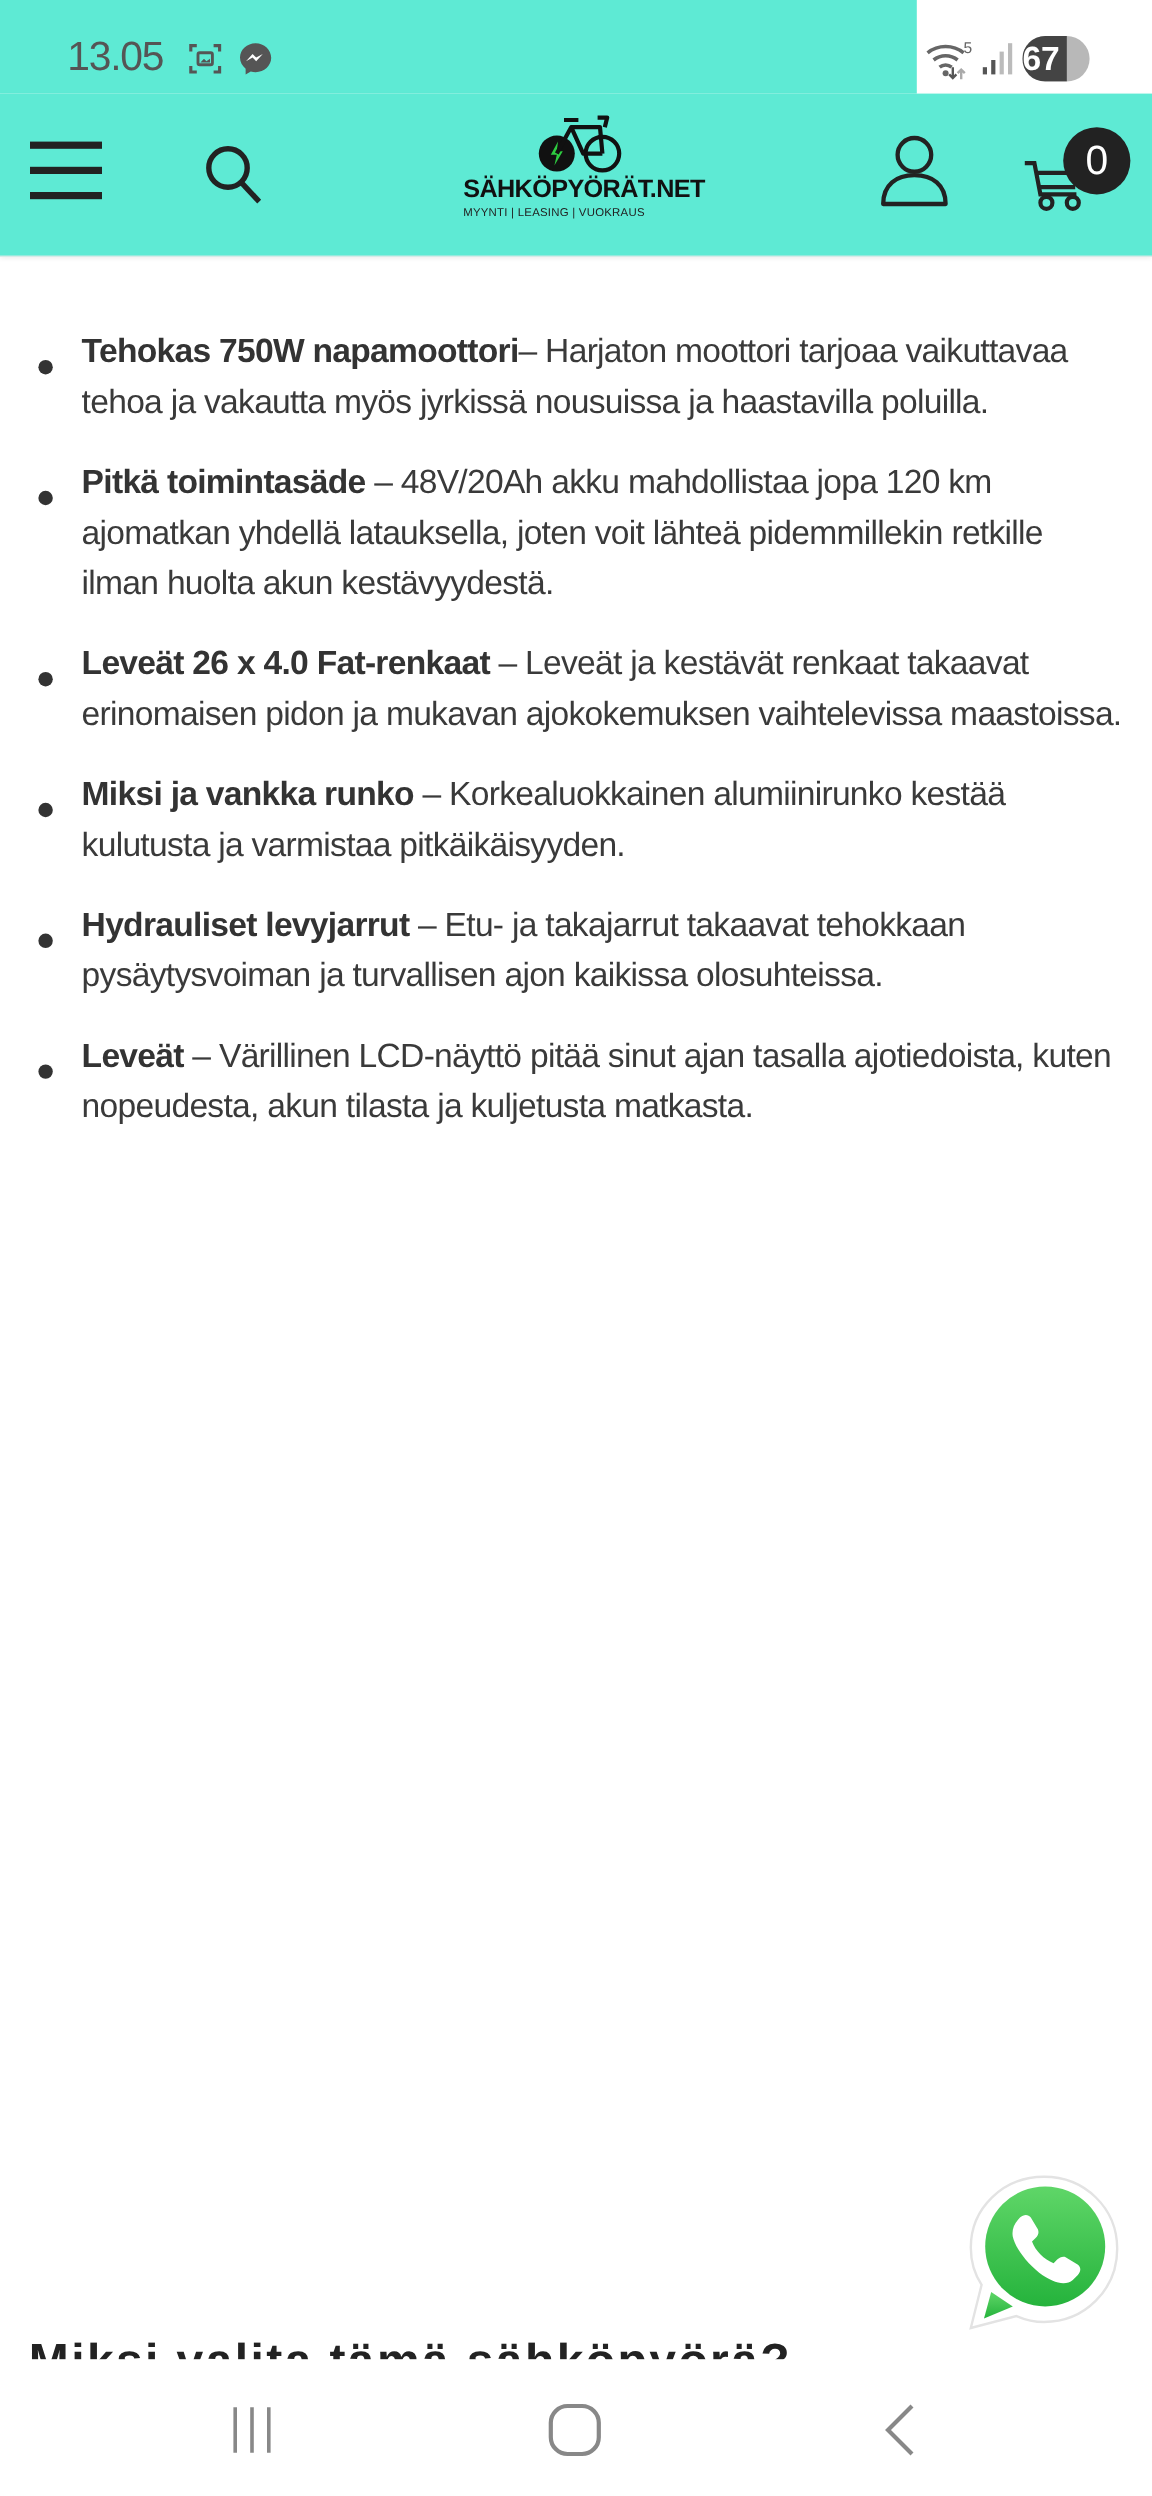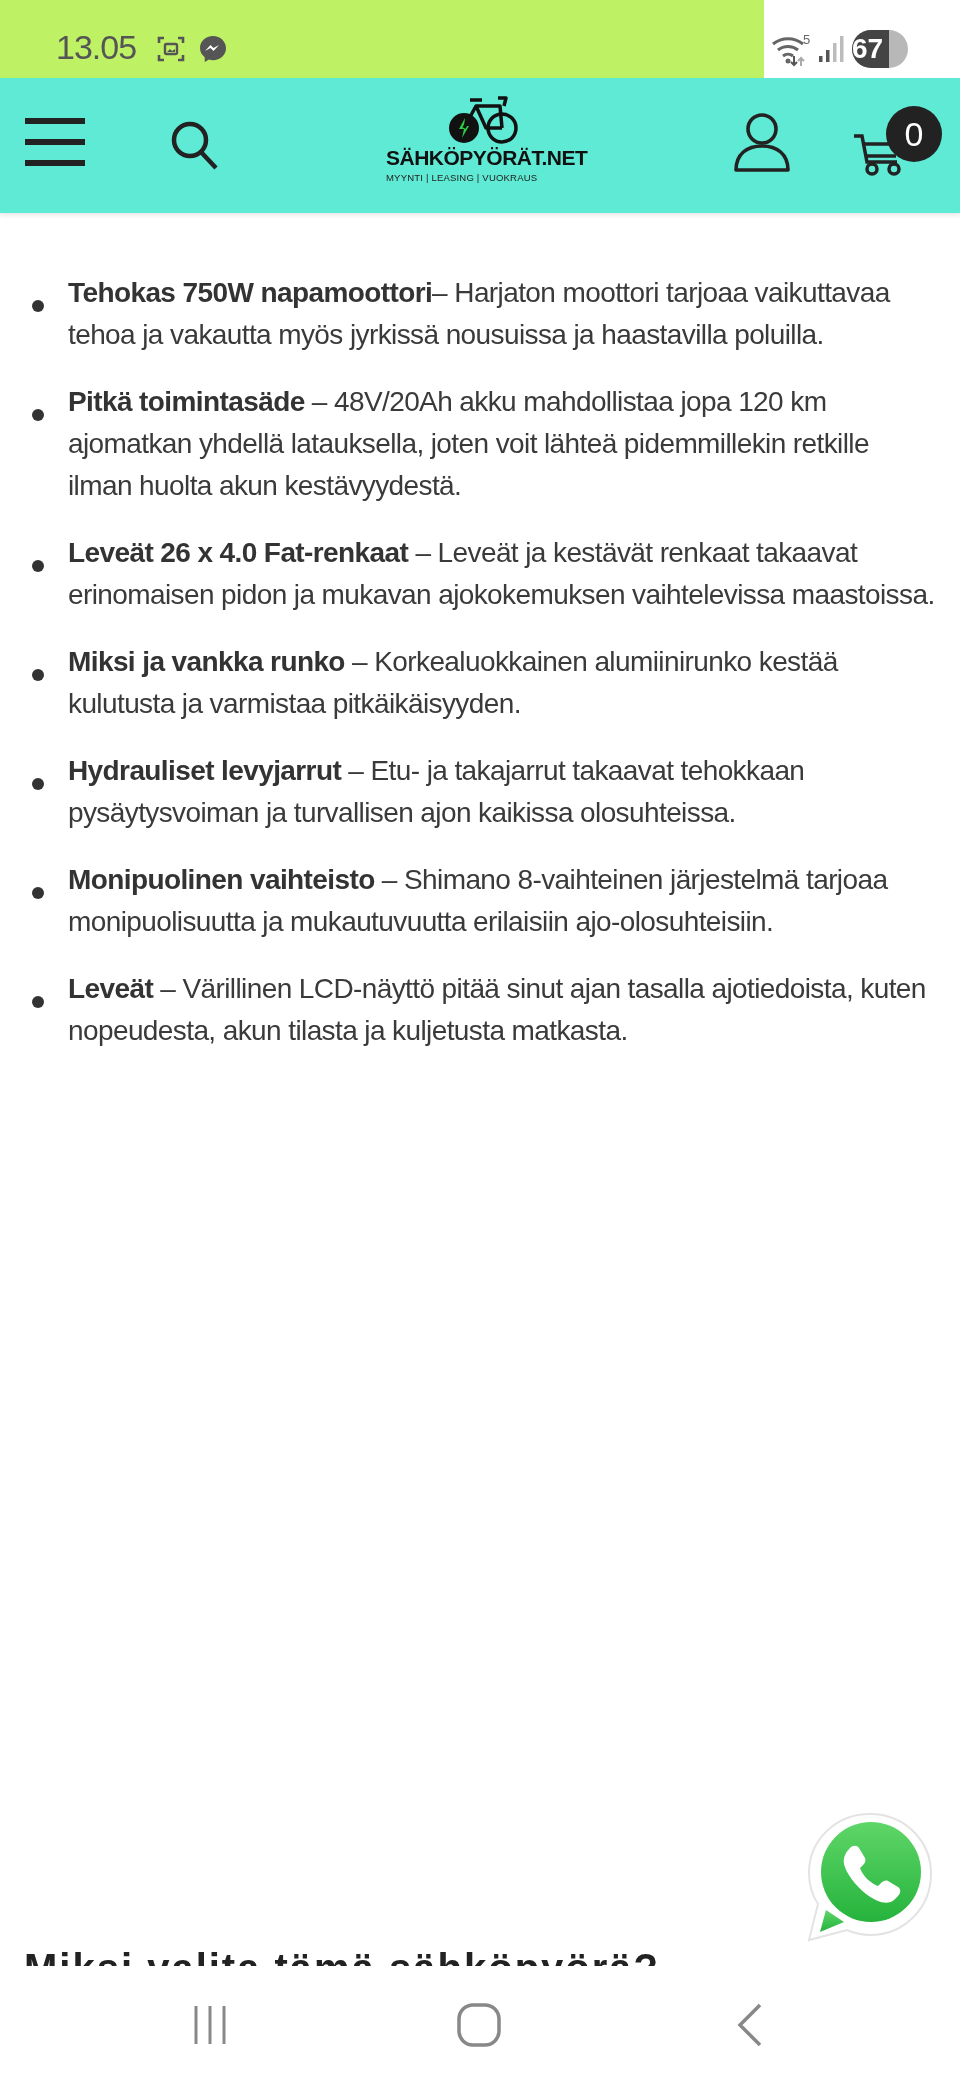--- a/index.html
+++ b/index.html
@@ -1,20 +1,20 @@
 <!DOCTYPE html>
 <html><head>
   <meta charset="utf-8">
   <style>
     * { box-sizing: border-box; margin: 0; padding: 0; }
     html, body { width: 960px; height: 2080px; overflow: hidden; background: #ffffff; }
     body { font-family: "Liberation Sans", "DejaVu Sans", sans-serif; color: #333333; position: relative; }
 
     
-    .status-bar { position: absolute; left: 0; top: 0; width: 764px; height: 78px; background: #bef264; }
+    .status-bar { position: absolute; left: 0; top: 0; width: 764px; height: 78px; background: #5eead4; }
     .status-time { position: absolute; left: 56px; top: 28px; font-size: 34px; color: #555555; letter-spacing: -1px; }
     .status-icon-shot { position: absolute; left: 156px; top: 34px; width: 30px; height: 30px; }
     .status-icon-msg { position: absolute; left: 198px; top: 34px; width: 30px; height: 30px; }
     .wifi-icon { position: absolute; left: 770px; top: 32px; width: 44px; height: 36px; }
     .signal-icon { position: absolute; left: 818px; top: 34px; width: 28px; height: 30px; }
     .battery { position: absolute; left: 852px; top: 30px; width: 56px; height: 38px; border-radius: 19px; overflow: hidden; background: #b8b8b8; }
     .battery-fill { position: absolute; left: 0; top: 0; width: 37px; height: 38px; background: #444444; }
     .battery-text { position: absolute; left: 0; top: 0; width: 56px; height: 38px; line-height: 38px; text-align: left; font-size: 28px; font-weight: bold; color: #ffffff; }
 
     
@@ -129,23 +129,20 @@
     <li class="feature-item">
       <strong class="feature-title">Leveät 26 x 4.0 Fat-renkaat</strong><span> – </span><span>Leveät ja kestävät renkaat takaavat erinomaisen pidon ja mukavan ajokokemuksen vaihtelevissa maastoissa.</span>
     </li>
     <li class="feature-item">
       <strong class="feature-title">Miksi ja vankka runko</strong><span> – </span><span>Korkealuokkainen alumiinirunko kestää kulutusta ja varmistaa pitkäikäisyyden.</span>
     </li>
     <li class="feature-item">
       <strong class="feature-title">Hydrauliset levyjarrut</strong><span> – </span><span>Etu- ja takajarrut takaavat tehokkaan pysäytysvoiman ja turvallisen ajon kaikissa olosuhteissa.</span>
     </li>
     <li class="feature-item">
-      <strong class="feature-title">Monipuolinen vaihteisto</strong><span> – </span><span>Shimano 8-vaihteinen järjestelmä tarjoaa monipuolisuutta ja mukautuvuutta erilaisiin ajo-olosuhteisiin.</span>
-    </li>
-    <li class="feature-item">
       <strong class="feature-title">Leveät</strong><span> – </span><span>Värillinen LCD-näyttö pitää sinut ajan tasalla ajotiedoista, kuten nopeudesta, akun tilasta ja kuljetusta matkasta.</span>
     </li>
   </ul>
 </main>
 
 <div class="cut-heading">
   <span>Miksi valita tämä sähköpyörä?</span>
 </div>
 
 <svg class="whatsapp-btn" viewBox="0 0 140 140">

